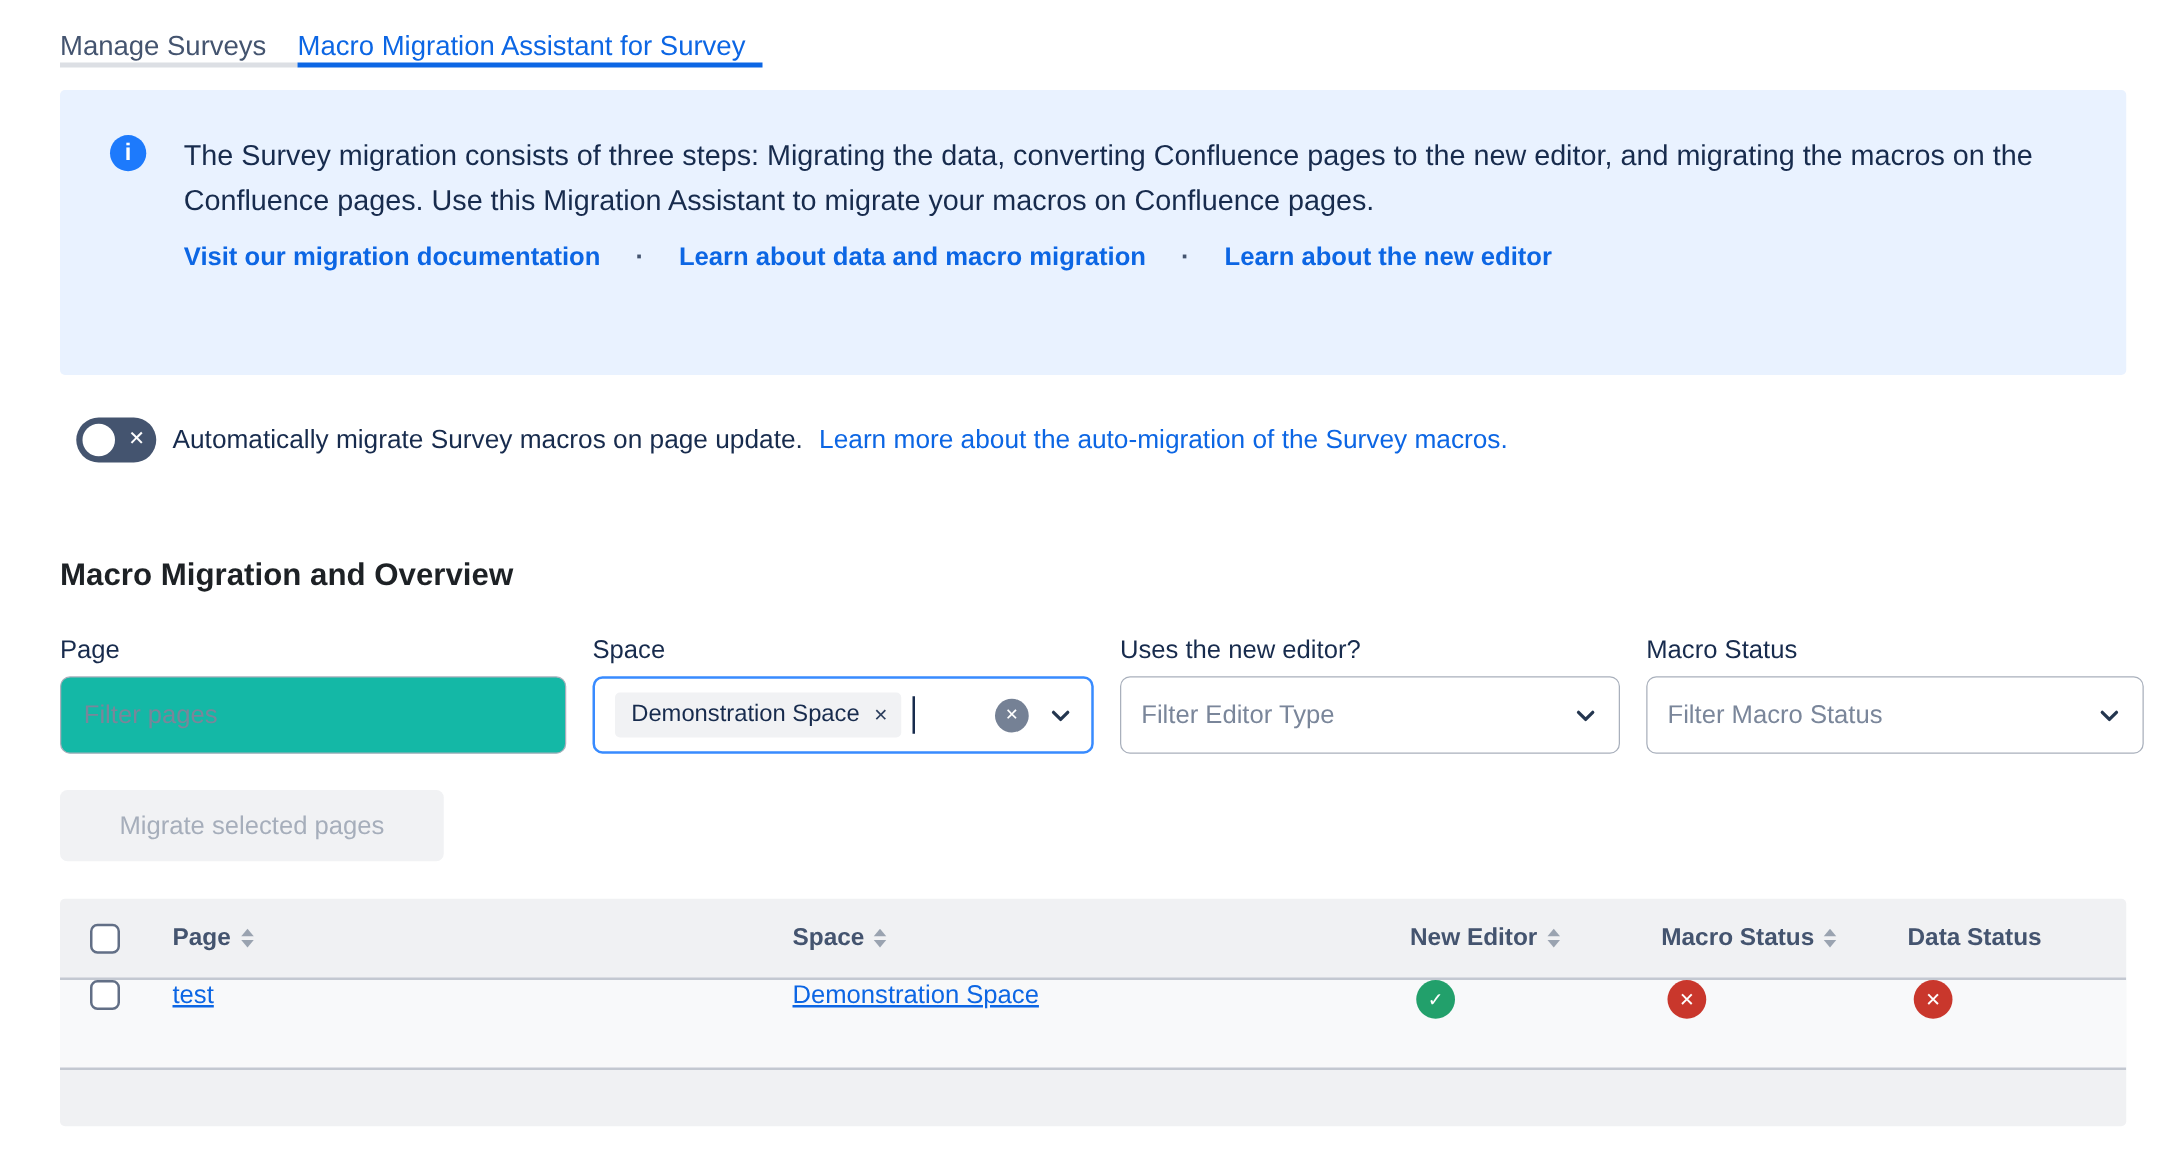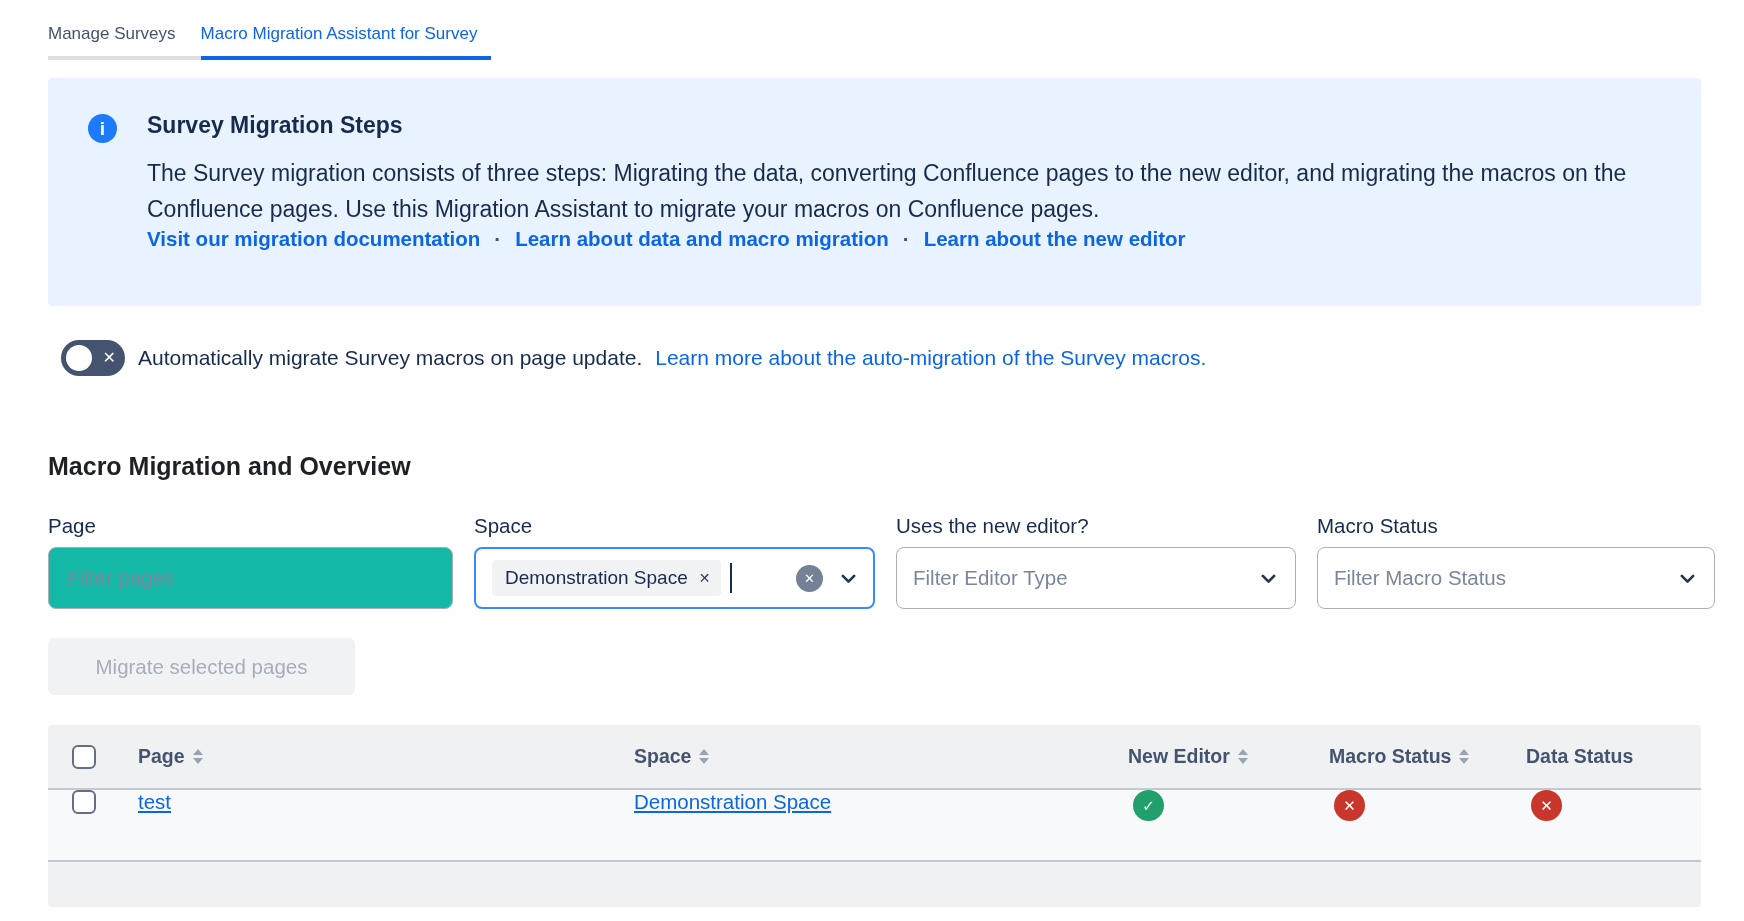--- a/index.html
+++ b/index.html
@@ -15,30 +15,30 @@
   *{box-sizing:border-box}
   html,body{margin:0;padding:0}
   body{
     width:1744px;height:921px;background:#ffffff;overflow:hidden;
     font-family:"Liberation Sans","DejaVu Sans",sans-serif;color:var(--text-dark);
   }
   .page{position:relative;width:1744px;height:921px}
 
   
   .tabs{display:flex;padding-left:48px;margin-top:24px}
-  .tab{font-size:17px;font-weight:500;color:#44546F;padding-bottom:12px;border-bottom:4px solid #DCDFE4;cursor:pointer;white-space:nowrap}
+  .tab{font-size:22px;font-weight:500;color:#44546F;padding-bottom:0;border-bottom:4px solid #DCDFE4;cursor:pointer;white-space:nowrap}
   .tab.first{padding-right:25px}
   .tab.active{color:var(--accent-blue);border-bottom-color:var(--accent-blue);padding-right:14px}
 
   
   .info-panel{position:relative;margin:18px 0 0 48px;width:1653px;min-height:228px;background:var(--info-bg);border-radius:4px;padding:34px 20px 30px 99px}
   .info-icon{position:absolute;left:40px;top:36px;width:29px;height:29px;border-radius:50%;background:var(--info-icon-bg);color:#fff;font-weight:700;font-size:19px;display:flex;align-items:center;justify-content:center}
   .info-title{margin:0 0 16px 0;font-size:23px;font-weight:700;color:var(--text-dark)}
   .info-body{margin:0;font-size:23px;line-height:36px;color:var(--text-dark);max-width:1540px}
-  .info-links{font-size:20.5px;font-weight:700;display:flex;align-items:center;gap:14px}
+  .info-links{margin-top:16px;font-size:20.5px;font-weight:700;display:flex;align-items:center;gap:28px}
   .info-links a{color:var(--accent-blue);text-decoration:none;cursor:pointer}
   .dot{color:#44546F;font-weight:700}
 
   
   .toggle-row{display:flex;align-items:center;margin:34px 0 0 61px;gap:13px}
   .toggle{position:relative;width:64px;height:36px;border-radius:20px;background:var(--toggle-bg);cursor:pointer;flex:0 0 auto}
   .knob{position:absolute;left:5px;top:5px;width:26px;height:26px;border-radius:50%;background:#fff}
   .toggle-cross{position:absolute;right:9px;top:50%;transform:translateY(-52%);color:#fff;font-size:16px;font-weight:700;line-height:1}
   .toggle-label{font-size:21px;color:var(--text-dark)}
   .toggle-link{font-size:21px;color:var(--accent-blue);cursor:pointer}
@@ -95,21 +95,20 @@
     <div class="tab first">
       <span>Manage Surveys</span>
     </div>
     <div class="tab active">
       <span>Macro Migration Assistant for Survey</span>
     </div>
   </nav>
 
   <section class="info-panel">
     <div class="info-icon">i</div>
-    <h2 class="info-title">Survey Migration Steps</h2>
     <p class="info-body">The Survey migration consists of three steps: Migrating the data, converting Confluence pages to the new editor, and migrating the macros on the Confluence pages. Use this Migration Assistant to migrate your macros on Confluence pages.</p>
     <div class="info-links">
       <a>Visit our migration documentation</a>
       <span class="dot">·</span>
       <a>Learn about data and macro migration</a>
       <span class="dot">·</span>
       <a>Learn about the new editor</a>
     </div>
   </section>
 

